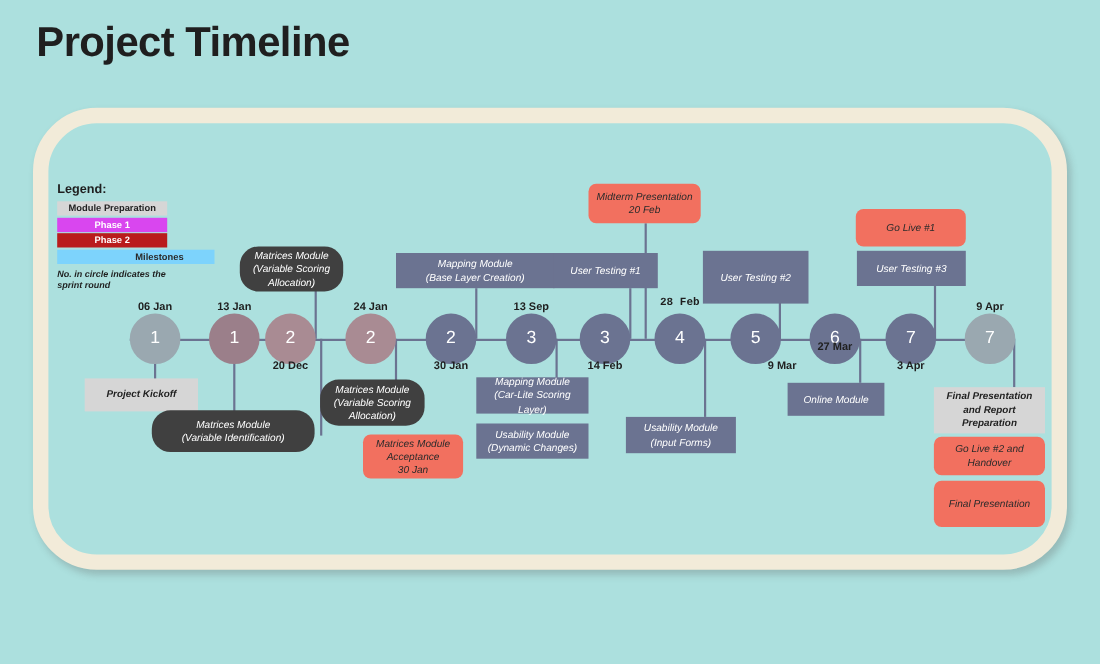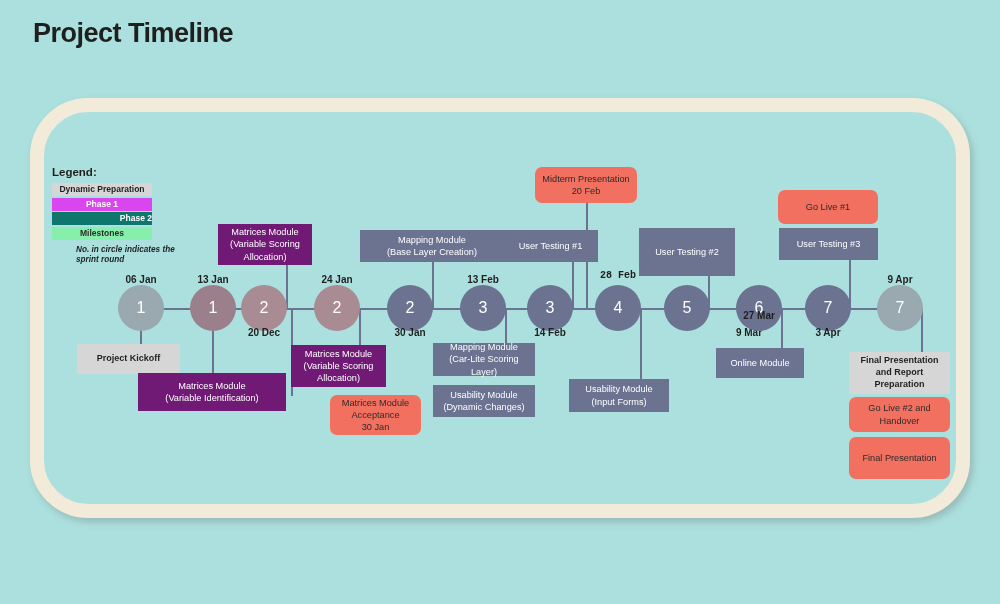--- a/index.html
+++ b/index.html
@@ -13,21 +13,21 @@
     font-family: "Liberation Sans", sans-serif;
     overflow: hidden;
     position: relative;
   }
 
   
   #page-title {
     position: absolute;
     left: 33px;
     top: 18px;
-    font-size: 27px;
+    font-size: 38px;
     font-weight: bold;
     color: #1f1f1f;
     letter-spacing: -0.5px;
     white-space: nowrap;
   }
 
   
   #timeline-frame {
     position: absolute;
     left: 30px;
@@ -70,21 +70,20 @@
     margin-bottom: 1.5px;
   }
   #legend-note {
     margin-top: 5px;
     font-size: 8.2px;
     font-style: italic;
     font-weight: bold;
     color: #1f1f1f;
     line-height: 1.3;
     width: 104px;
-    margin-left: 24px;
   }
 
   
   #spine {
     position: absolute;
     left: 118px;
     top: 308px;
     width: 782px;
     height: 2px;
     background: #6b7391;
@@ -123,22 +122,23 @@
   .card {
     position: absolute;
     box-sizing: border-box;
     display: flex;
     align-items: center;
     justify-content: center;
     text-align: center;
     font-size: 9.2px;
     line-height: 1.32;
     padding: 15px 5px;
-  }
-  .card.phase1 { background: #701a75; color: #ffffff; }
+    font-style: italic;
+  }
+  .card.phase1 { background: #404040; color: #ffffff; border-radius: 17px; }
   .card.phase2 { background: #6b7391; color: #ffffff; }
   .card.milestone {
     background: #f2705f;
     color: #2b2b2b;
     border-radius: 7px;
   }
   .card.general {
     background: #d6d6d6;
     color: #1f1f1f;
     font-weight: bold;
@@ -149,29 +149,29 @@
 
 <div id="page-title">Project Timeline</div>
 
 <div id="timeline-frame">
   <div id="frame-inner"></div>
 </div>
 
 <div id="legend">
   <div id="legend-title">Legend:</div>
   <div class="legend-swatch" style="background:#d6d6d6;color:#1f1f1f;">
-    <span>Dynamic Preparation</span>
+    <span>Module Preparation</span>
   </div>
   <div class="legend-swatch" style="background:#d946ef;color:#ffffff;">
     <span>Phase 1</span>
   </div>
-  <div class="legend-swatch" style="background:#0f766e;color:#ffffff;text-align:right;">
+  <div class="legend-swatch" style="background:#b91c1c;color:#ffffff;">
     <span>Phase 2</span>
   </div>
-  <div class="legend-swatch" style="background:#86efac;color:#2b2b2b;">
+  <div class="legend-swatch" style="background:#7dd3fc;color:#2b2b2b;padding-left:43px;">
     <span>Milestones</span>
   </div>
   <div id="legend-note">No. in circle indicates the sprint round</div>
 </div>
 
 <div id="spine"></div>
 
 <div class="stem" style="left:140px; top:308px; height:45px;"></div>
 <div class="stem" style="left:212px; top:308px; height:66px;"></div>
 <div class="stem" style="left:286px; top:256px; height:52px;"></div>
@@ -208,36 +208,36 @@
 <div class="node-date" style="left:292px; top:274px; width:90px;">24 Jan</div>
 
 <div class="node" style="left:387px; background:#6b7391;">
   <span>2</span>
 </div>
 <div class="node-date" style="left:365px; top:327px; width:90px;">30 Jan</div>
 
 <div class="node" style="left:460px; background:#6b7391;">
   <span>3</span>
 </div>
-<div class="node-date" style="left:438px; top:274px; width:90px;">13 Feb</div>
+<div class="node-date" style="left:438px; top:274px; width:90px;">13 Sep</div>
 
 <div class="node" style="left:527px; background:#6b7391;">
   <span>3</span>
 </div>
 <div class="node-date" style="left:505px; top:327px; width:90px;">14 Feb</div>
 
 <div class="node" style="left:595px; background:#6b7391;">
   <span>4</span>
 </div>
 <div class="node-date" style="left:573px; top:270px; width:90px;font-family:Liberation Mono, monospace;">28 Feb</div>
 
 <div class="node" style="left:664px; background:#6b7391;">
   <span>5</span>
 </div>
-<div class="node-date" style="left:676px; top:327px; width:90px;padding-left:28px;">9 Mar</div>
+<div class="node-date" style="left:638px; top:327px; width:90px;padding-left:28px;">9 Mar</div>
 
 <div class="node" style="left:736px; background:#6b7391;">
   <span>6</span>
 </div>
 <div class="node-date" style="left:714px; top:274px; width:90px;margin-top:36px;">27 Mar</div>
 
 <div class="node" style="left:805px; background:#6b7391;">
   <span>7</span>
 </div>
 <div class="node-date" style="left:783px; top:327px; width:90px;">3 Apr</div>

